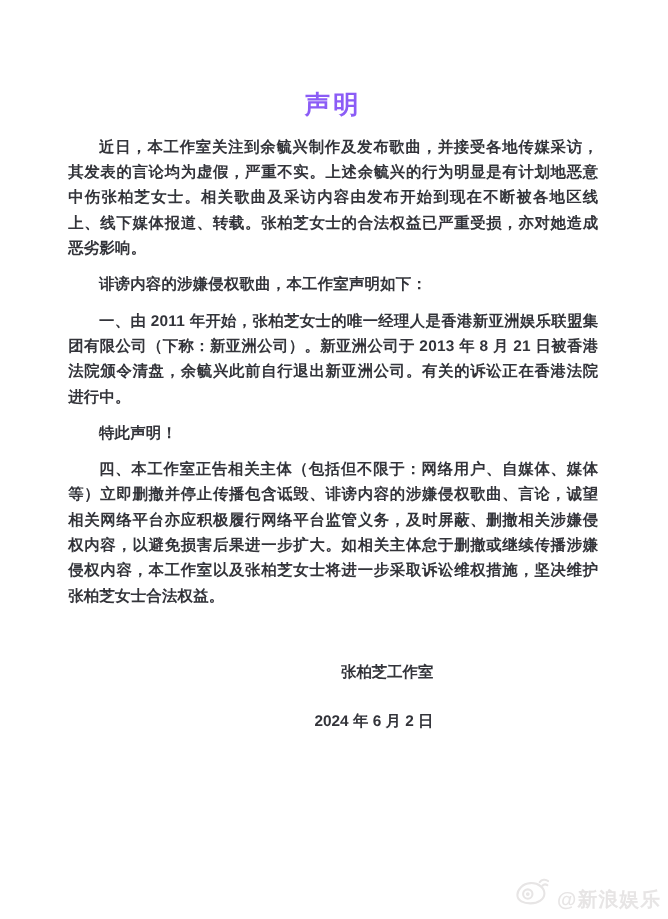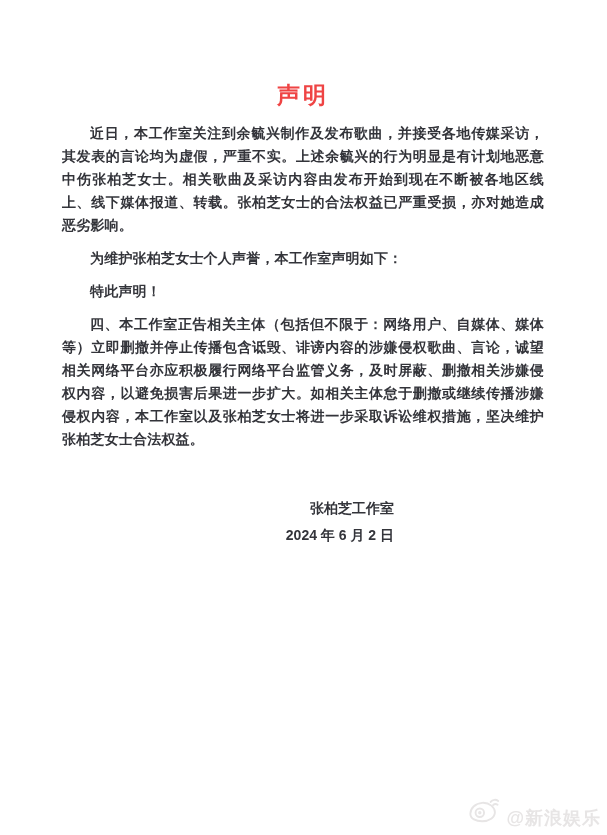--- a/index.html
+++ b/index.html
@@ -22,21 +22,21 @@
     padding: 78px 63px 0 62px;
     position: relative;
   }
   .doc-title {
     margin: 0 0 10px 0;
     text-align: center;
     font-size: 23px;
     line-height: 34px;
     font-weight: 700;
     letter-spacing: 3px;
-    color: #ef4444;
+    color: #8b5cf6;
   }
   .doc-body p {
     margin: 8px 0 10px 0;
     font-size: 14px;
     line-height: 23px;
     font-weight: 600;
     text-align: justify;
     text-indent: 2em;
     letter-spacing: 0.2px;
     word-break: break-all;
@@ -45,21 +45,21 @@
     margin: 46px 150px 0 auto;
     width: max-content;
     text-align: right;
   }
   .sig-name {
     font-size: 14px;
     line-height: 23px;
     font-weight: 600;
   }
   .sig-date {
-    margin-top: 4px;
+    margin-top: 22px;
     font-size: 14px;
     line-height: 23px;
     font-weight: 600;
   }
   .watermark {
     position: absolute;
     right: 6px;
     bottom: 7px;
     display: flex;
     align-items: center;
@@ -81,21 +81,22 @@
 </style>
 </head>
 <body>
 
 <div class="page">
 
   <h1 class="doc-title">声明</h1>
 
   <div class="doc-body">
     <p>近日，本工作室关注到余毓兴制作及发布歌曲，并接受各地传媒采访，其发表的言论均为虚假，严重不实。上述余毓兴的行为明显是有计划地恶意中伤张柏芝女士。相关歌曲及采访内容由发布开始到现在不断被各地区线上、线下媒体报道、转载。张柏芝女士的合法权益已严重受损，亦对她造成恶劣影响。</p>
-    <p>为维护张柏芝女士个人声誉，本工作室声明如下：</p>
+    <p>诽谤内容的涉嫌侵权歌曲，本工作室声明如下：</p>
+    <p>一、由 2011 年开始，张柏芝女士的唯一经理人是香港新亚洲娱乐联盟集团有限公司（下称：新亚洲公司）。新亚洲公司于 2013 年 8 月 21 日被香港法院颁令清盘，余毓兴此前自行退出新亚洲公司。有关的诉讼正在香港法院进行中。</p>
     <p>特此声明！</p>
     <p>四、本工作室正告相关主体（包括但不限于：网络用户、自媒体、媒体等）立即删撤并停止传播包含诋毁、诽谤内容的涉嫌侵权歌曲、言论，诚望相关网络平台亦应积极履行网络平台监管义务，及时屏蔽、删撤相关涉嫌侵权内容，以避免损害后果进一步扩大。如相关主体怠于删撤或继续传播涉嫌侵权内容，本工作室以及张柏芝女士将进一步采取诉讼维权措施，坚决维护张柏芝女士合法权益。</p>
   </div>
 
   <div class="sig-block">
     <div class="sig-name">张柏芝工作室</div>
     <div class="sig-date">2024 年 6 月 2 日</div>
   </div>
 
   <div class="watermark">

